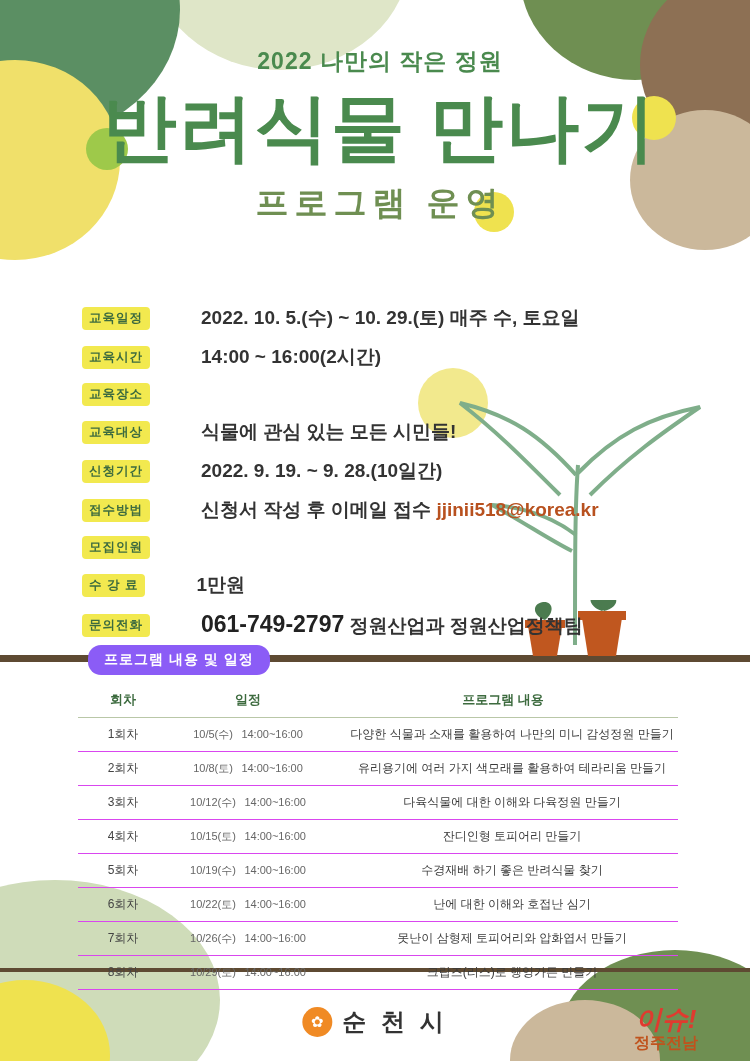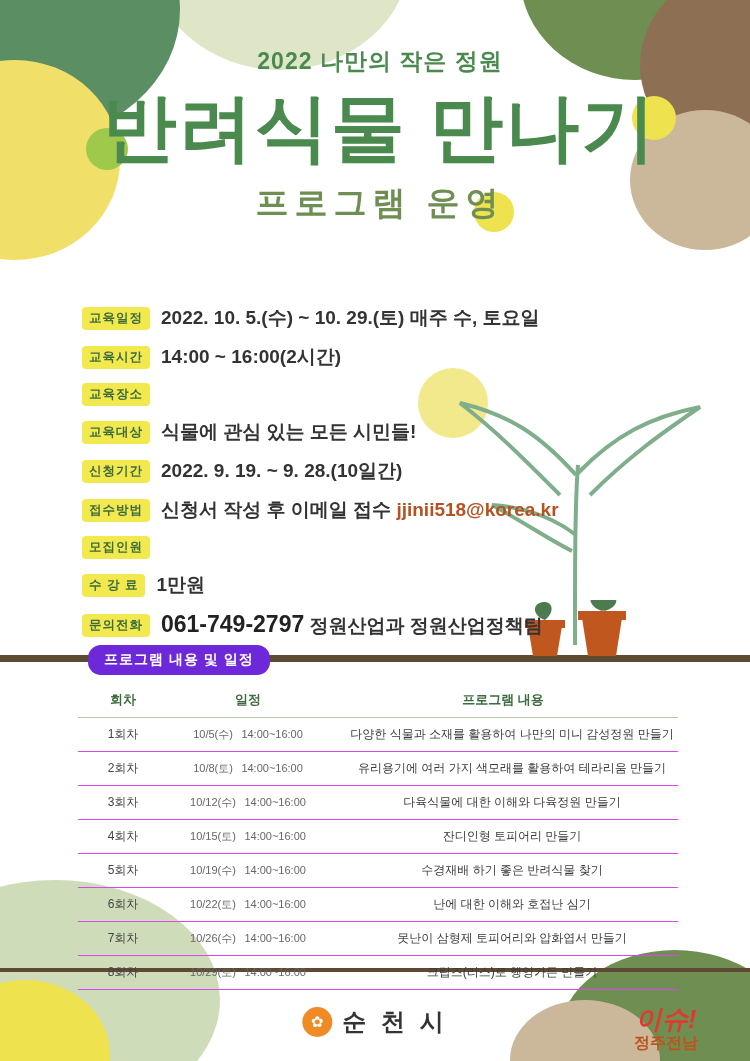--- a/index.html
+++ b/index.html
@@ -83,21 +83,21 @@
     color:#4a8a4e;
     letter-spacing:2px;
   }
   .subtitle {
     margin-top:14px;
     font-size:33px; font-weight:bold; color:#6f8f52; letter-spacing:6px;
   }
 
   
   .info { position:absolute; left:82px; top:305px; z-index:6; width:600px; }
-  .info-row { display:flex; align-items:center; margin-bottom:13px; }
+  .info-row { display:flex; align-items:center; margin-bottom:13px;gap:40px; }
   .tag {
     flex:0 0 auto;
     min-width:62px;
     text-align:center;
     background:#f2e94f;
     color:#3d6b3f;
     font-size:12.5px;
     font-weight:bold;
     border-radius:4px;
     padding:3px 7px;
@@ -114,21 +114,21 @@
 
   
   .ground {
     position:absolute; left:0; right:0; top:655px; height:7px;
     background:#5e4a32; z-index:3;
   }
 
   
   .sched-title {
     position:absolute; left:88px; top:645px; z-index:7;
-    background:#6d28d9; color:#fff; font-size:14px; font-weight:bold;
+    background:#8b5cf6; color:#fff; font-size:14px; font-weight:bold;
     padding:6px 16px; border-radius:13px; letter-spacing:1px;
   }
   table.sched {
     position:absolute; left:78px; top:685px; width:600px;
     border-collapse:collapse; z-index:6;
   }
   table.sched th {
     font-size:13px; color:#3d6b3f; font-weight:bold;
     padding:6px 0 8px 0;
     border-bottom:1px solid #b9c7a7;

